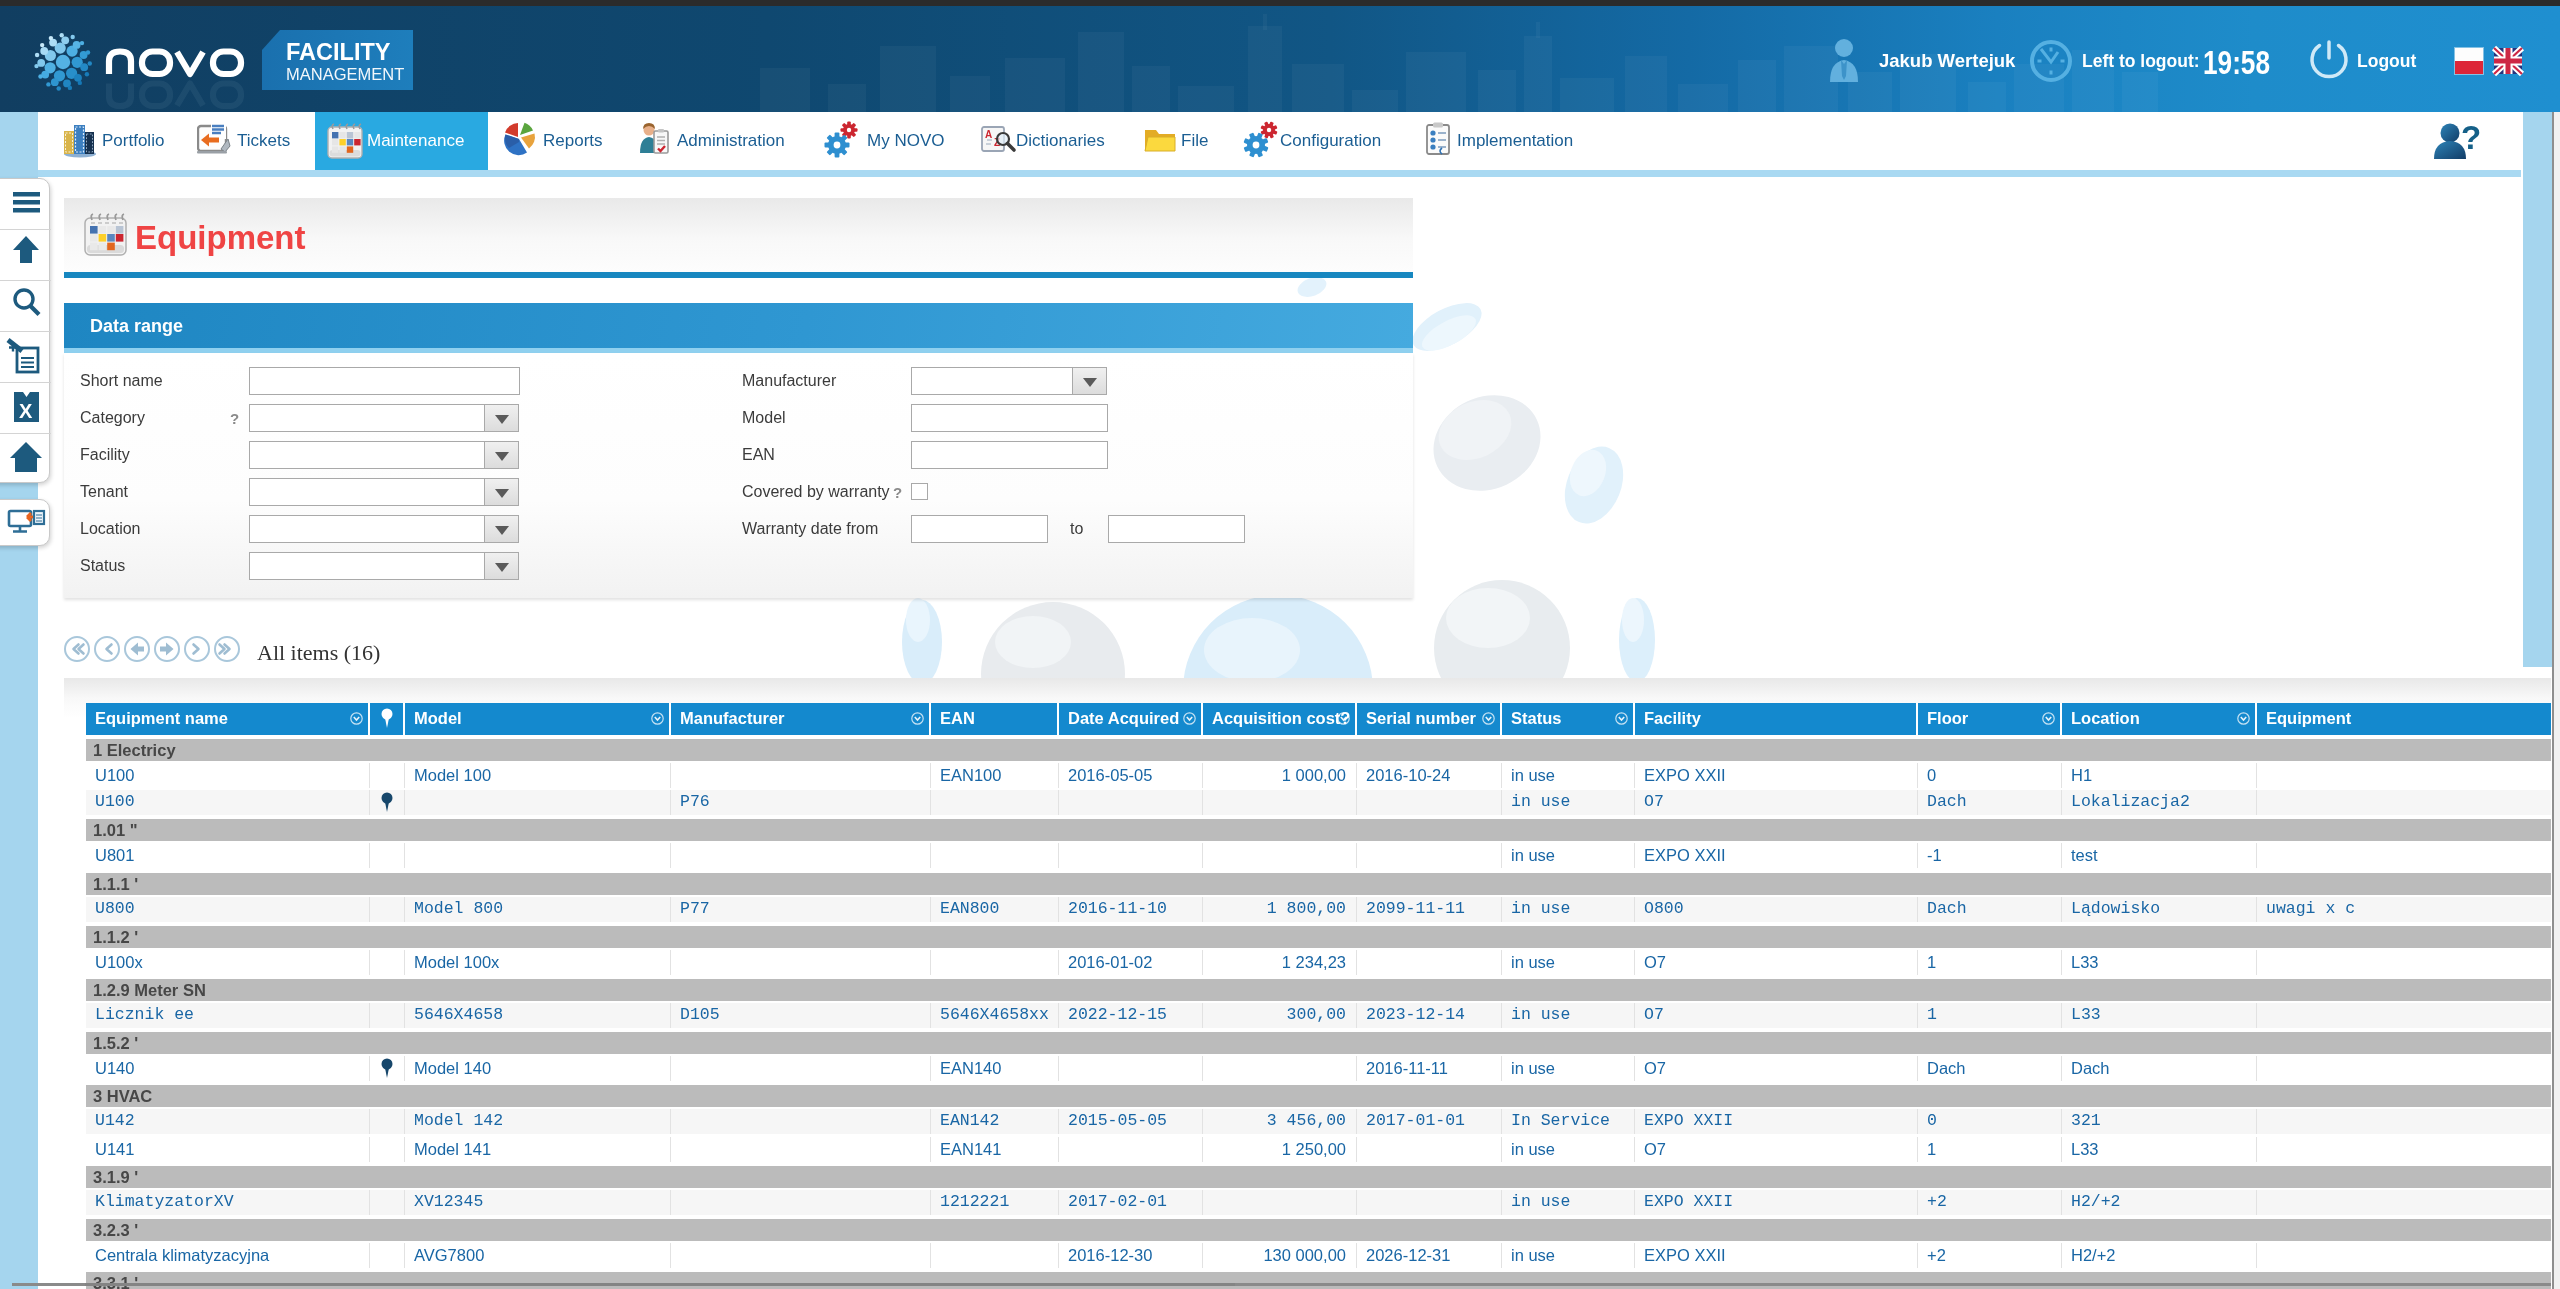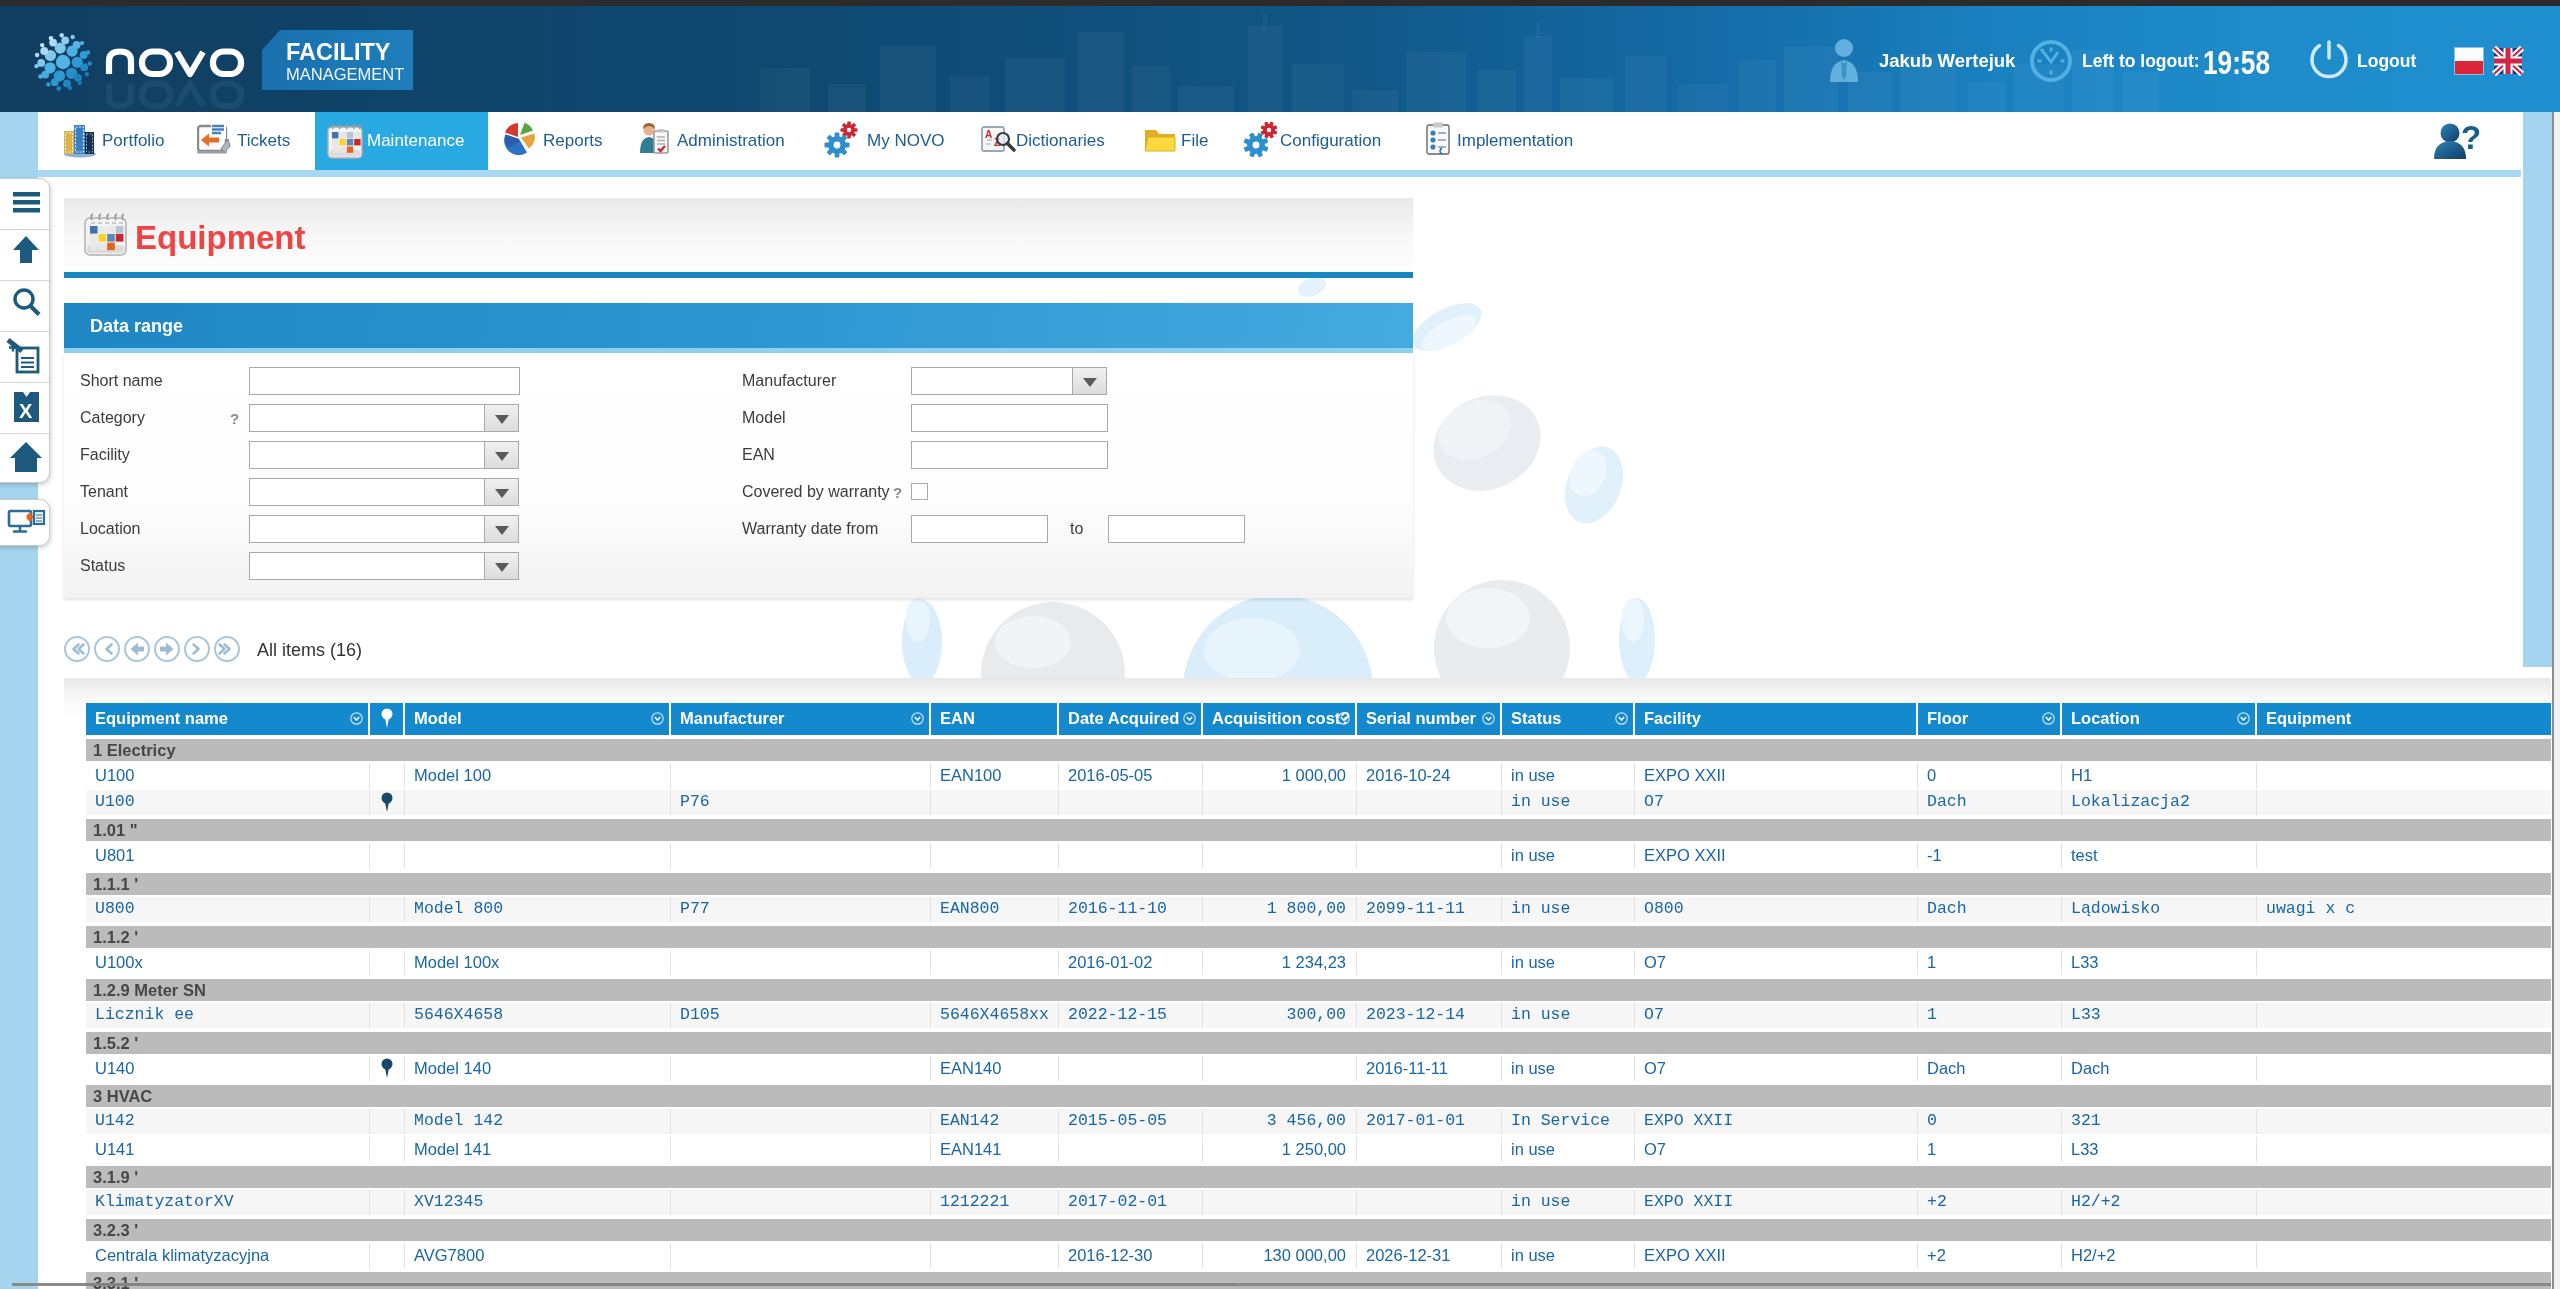--- a/index.html
+++ b/index.html
@@ -36,21 +36,21 @@
 #drbody { left:64px; top:353px; width:1349px; height:245px; background:linear-gradient(180deg,#ffffff 0%,#fdfdfd 60%,#f2f2f2 100%); box-shadow:0 2px 3px rgba(0,0,0,.12); }
 .flabel { position:absolute; font-size:16px; color:#3b3b3b; }
 .finput { position:absolute; height:28px; background:#fff; border:1px solid #a9a9a9; }
 .fsel { position:absolute; height:28px; background:#fff; border:1px solid #a9a9a9; }
 .fbtn { position:absolute; width:35px; height:28px; background:linear-gradient(180deg,#f0f0f0,#dcdcdc); border:1px solid #a9a9a9; }
 .fbtn:after { content:""; position:absolute; left:10px; top:10px; border-left:7px solid transparent; border-right:7px solid transparent; border-top:9px solid #5a5a5a; }
 .qmark { position:absolute; font-size:15px; font-weight:bold; color:#8a8a8a; }
 
 
 .pcirc { position:absolute; top:636px; width:26px; height:26px; border-radius:50%; border:2px solid #a9c7db; background:#fff; }
-#allitems { left:257px; top:640px; font-size:18px; color:#333; }
+#allitems { left:257px; top:640px; font-size:22px; color:#333;font-family:Liberation Serif, serif; }
 
 
 #tablepanel { left:64px; top:678px; width:2487px; height:611px; background:linear-gradient(180deg,#e8e8e8 0%,#f8f8f8 20px,#fbfbfb 28px,#fff 40px); }
 #tbl { position:absolute; left:22px; top:25px; width:2465px; }
 .sort { position:absolute; right:5px; top:9px; }
 .td { position:relative; }
 .throw { position:relative; width:2465px; height:32px; background:#1489ce; white-space:nowrap; font-size:0; }
 .th { display:inline-block; vertical-align:top; height:32px; border-right:2px solid #fff; font-size:16.5px; font-weight:bold; color:#fff; line-height:31px; padding-left:9px; position:relative; }
 .th:last-child { border-right:none; }
 .grow { position:relative; width:2465px; height:22px; margin-top:4.1px; background:#bbbbbb; font-size:16.5px; font-weight:bold; color:#474747; line-height:22px; padding-left:7px; }

